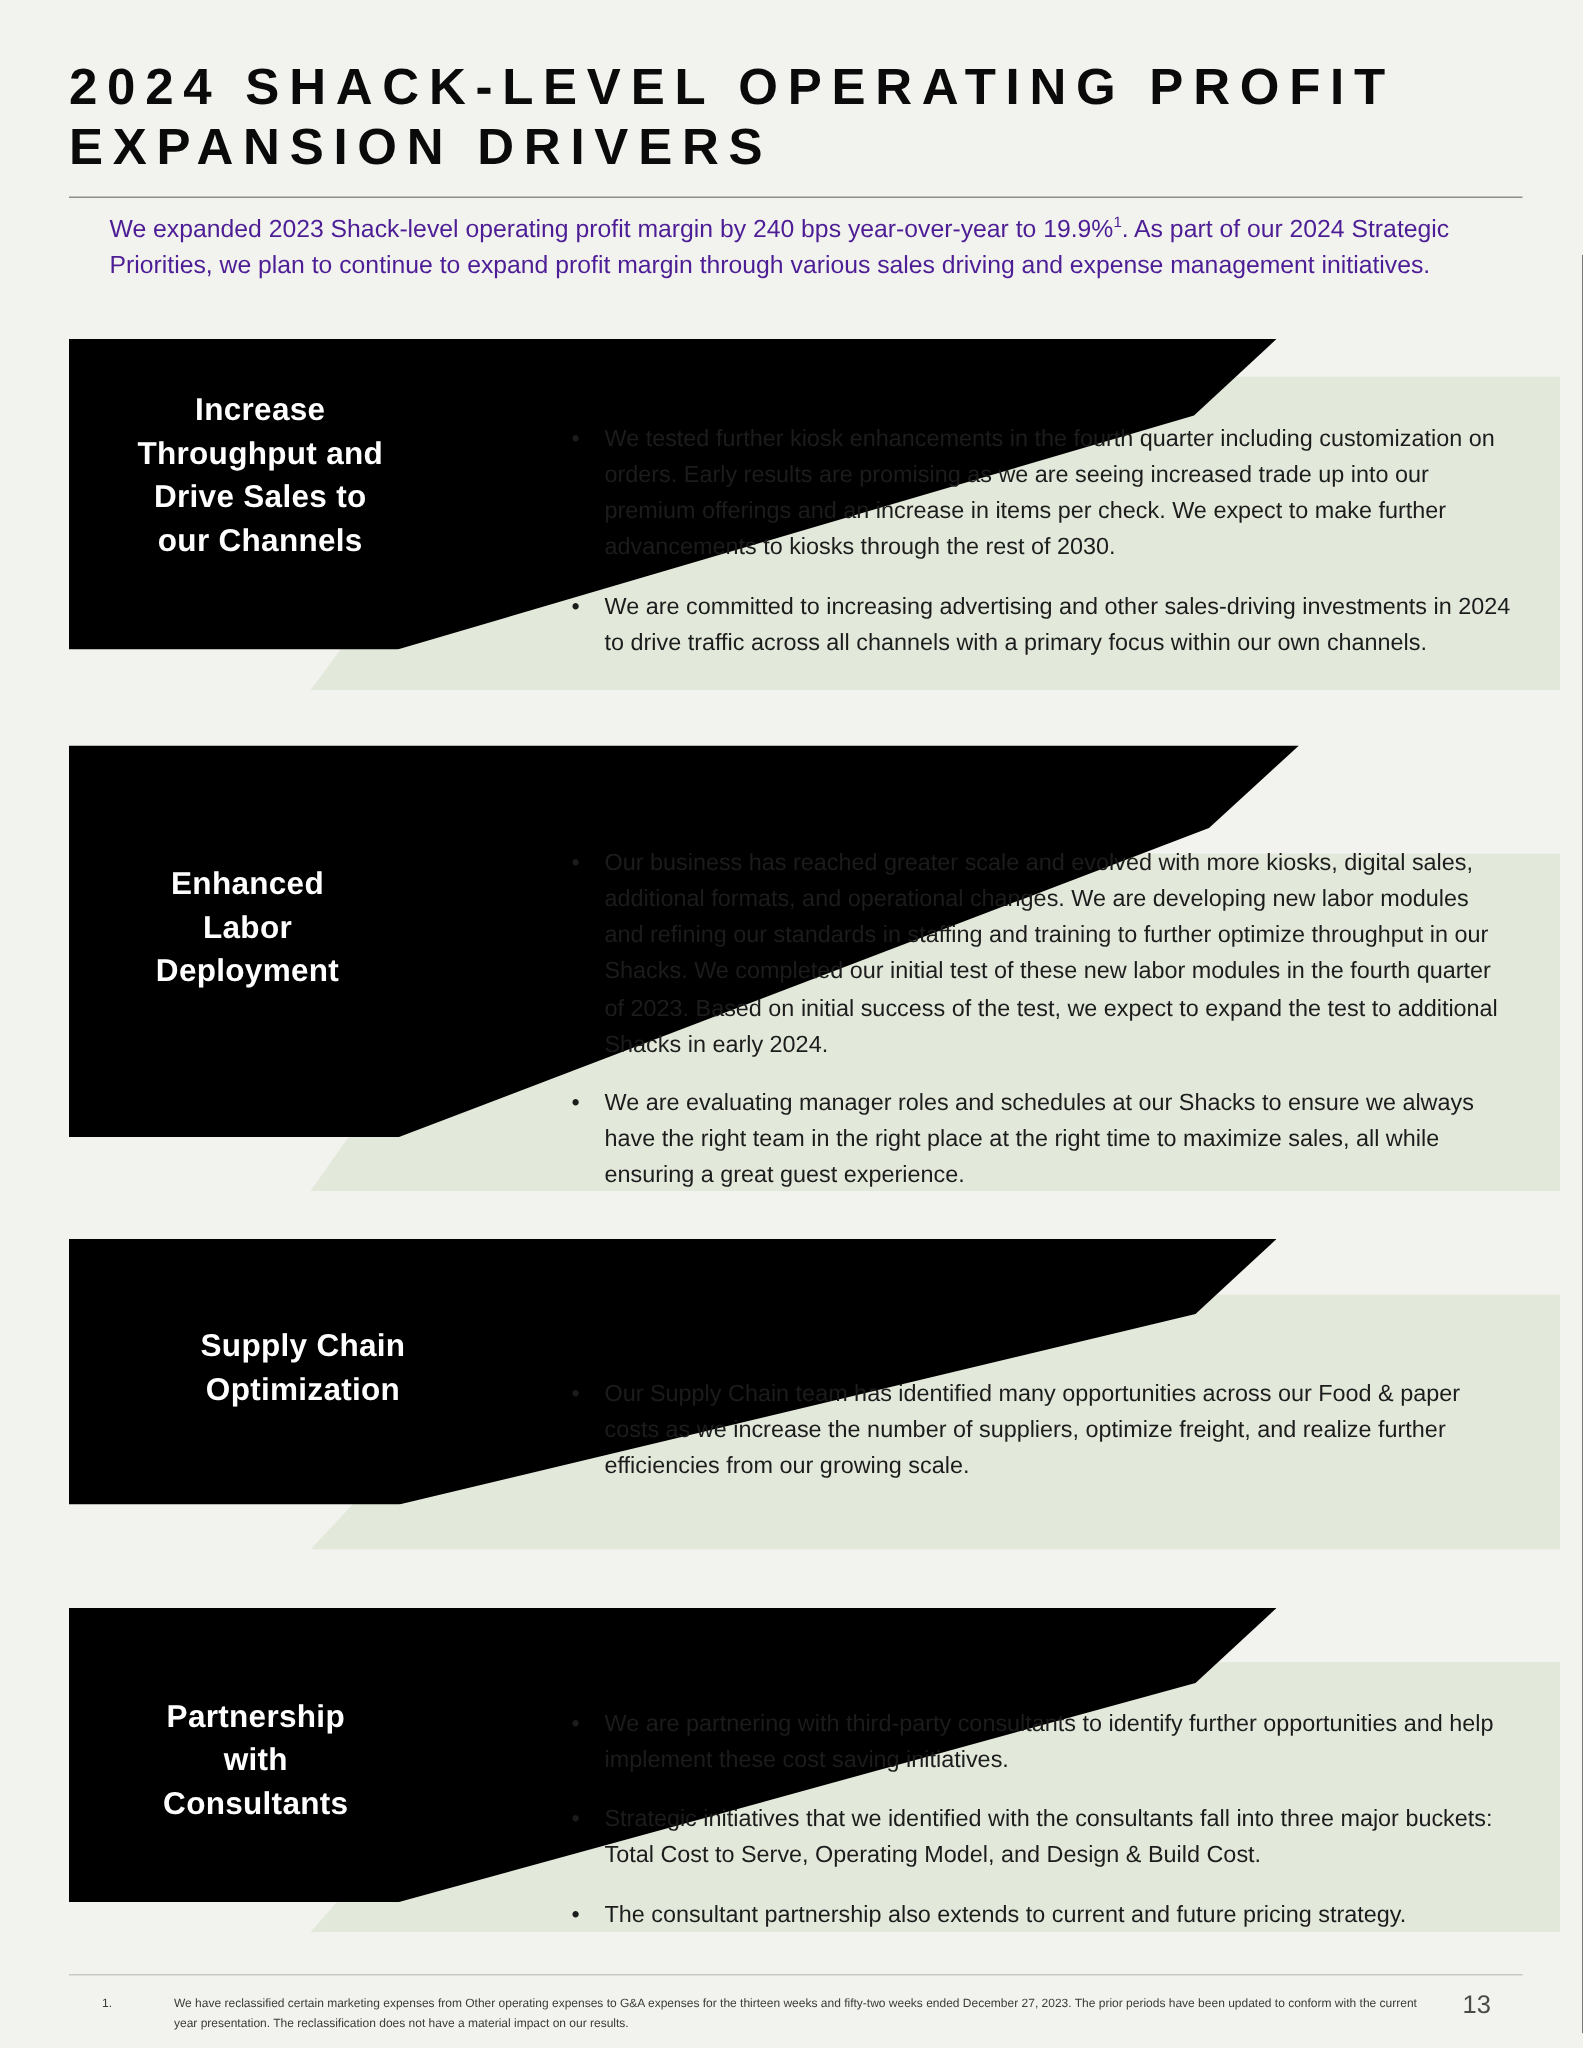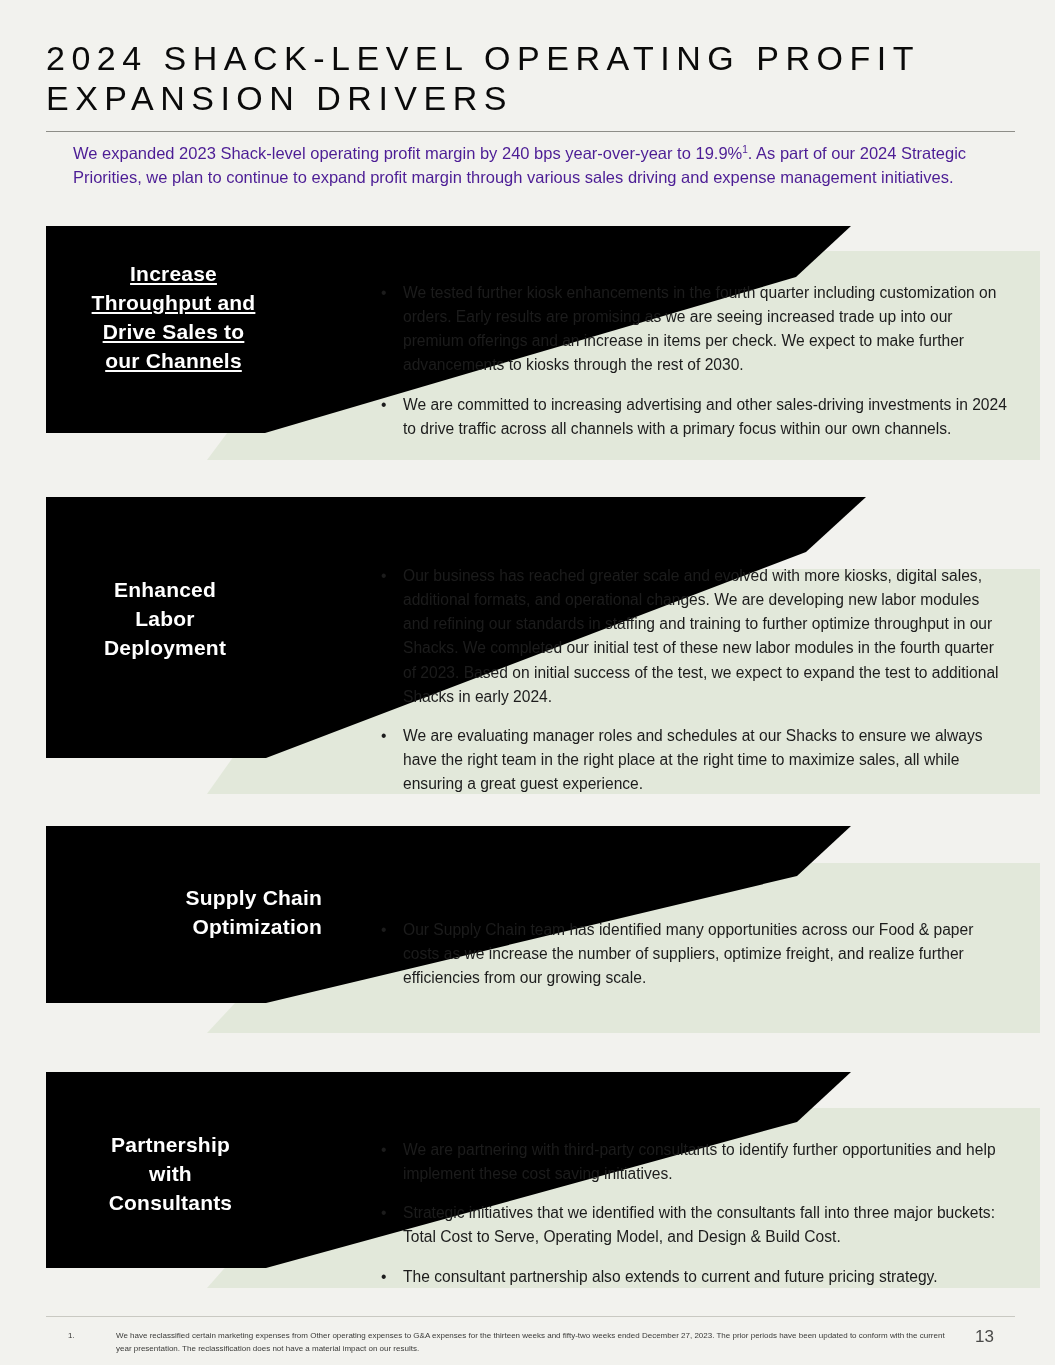--- a/index.html
+++ b/index.html
@@ -20,21 +20,21 @@
   
   .page-header {
     position: absolute;
     left: 46px;
     top: 38px;
     width: 970px;
   }
   .page-title {
     font-family: "Liberation Sans", sans-serif;
     font-size: 34px;
-    font-weight: normal;
+    font-weight: bold;
     letter-spacing: 6.5px;
     line-height: 1.18;
     color: #0a0a0a;
     text-transform: uppercase;
     margin: 0;
     white-space: pre-line;
   }
   .title-rule {
     position: absolute;
     left: 46px;
@@ -78,21 +78,21 @@
   .block-title {
     position: absolute;
     color: #ffffff;
     font-size: 21px;
     font-weight: bold;
     line-height: 1.38;
     letter-spacing: 0.2px;
     white-space: pre-line;
   }
   .block-title.center { text-align: center; }
-  .block-title.left   { text-align: right; }
+  .block-title.left   { text-align: center; }
 
   .bullets {
     position: absolute;
     margin: 0;
     padding: 0;
     list-style: none;
   }
   .bullets li {
     position: relative;
     padding-left: 25px;
@@ -164,21 +164,21 @@
 
 <div class="lede">
   <span>We expanded 2023 Shack-level operating profit margin by 240 bps year-over-year to 19.9%</span><sup>1</sup><span>. As part of our 2024 Strategic Priorities, we plan to continue to expand profit margin through various sales driving and expense management initiatives.</span>
 </div>
 
 <div class="driver-block" style="top:0;">
   <div class="green-panel" style="left:0; top:0; width:1055px; height:1365px;
               clip-path: polygon(363px 251px, 1040px 251px, 1040px 460px, 207px 460px);"></div>
   <div class="black-panel" style="left:0; top:0; width:1055px; height:1365px;
               clip-path: polygon(46px 226px, 851px 226px, 796px 277px, 796px 277px, 265px 433px, 46px 433px);"></div>
-  <div class="block-title center" style="left:66px; top:260px; width:215px;text-decoration:underline;">Increase
+  <div class="block-title center" style="left:66px; top:260px; width:215px;">Increase
 Throughput and
 Drive Sales to
 our Channels</div>
   <ul class="bullets" style="left:378px; top:281px; width:630px;">
     <li>
       <span class="bullet-dot">•</span>
       <span>We tested further kiosk enhancements in the fourth quarter including customization on orders. Early results are promising as we are seeing increased trade up into our premium offerings and an increase in items per check. We expect to make further advancements to kiosks through the rest of 2030.</span>
     </li>
     <li>
       <span class="bullet-dot">•</span>

